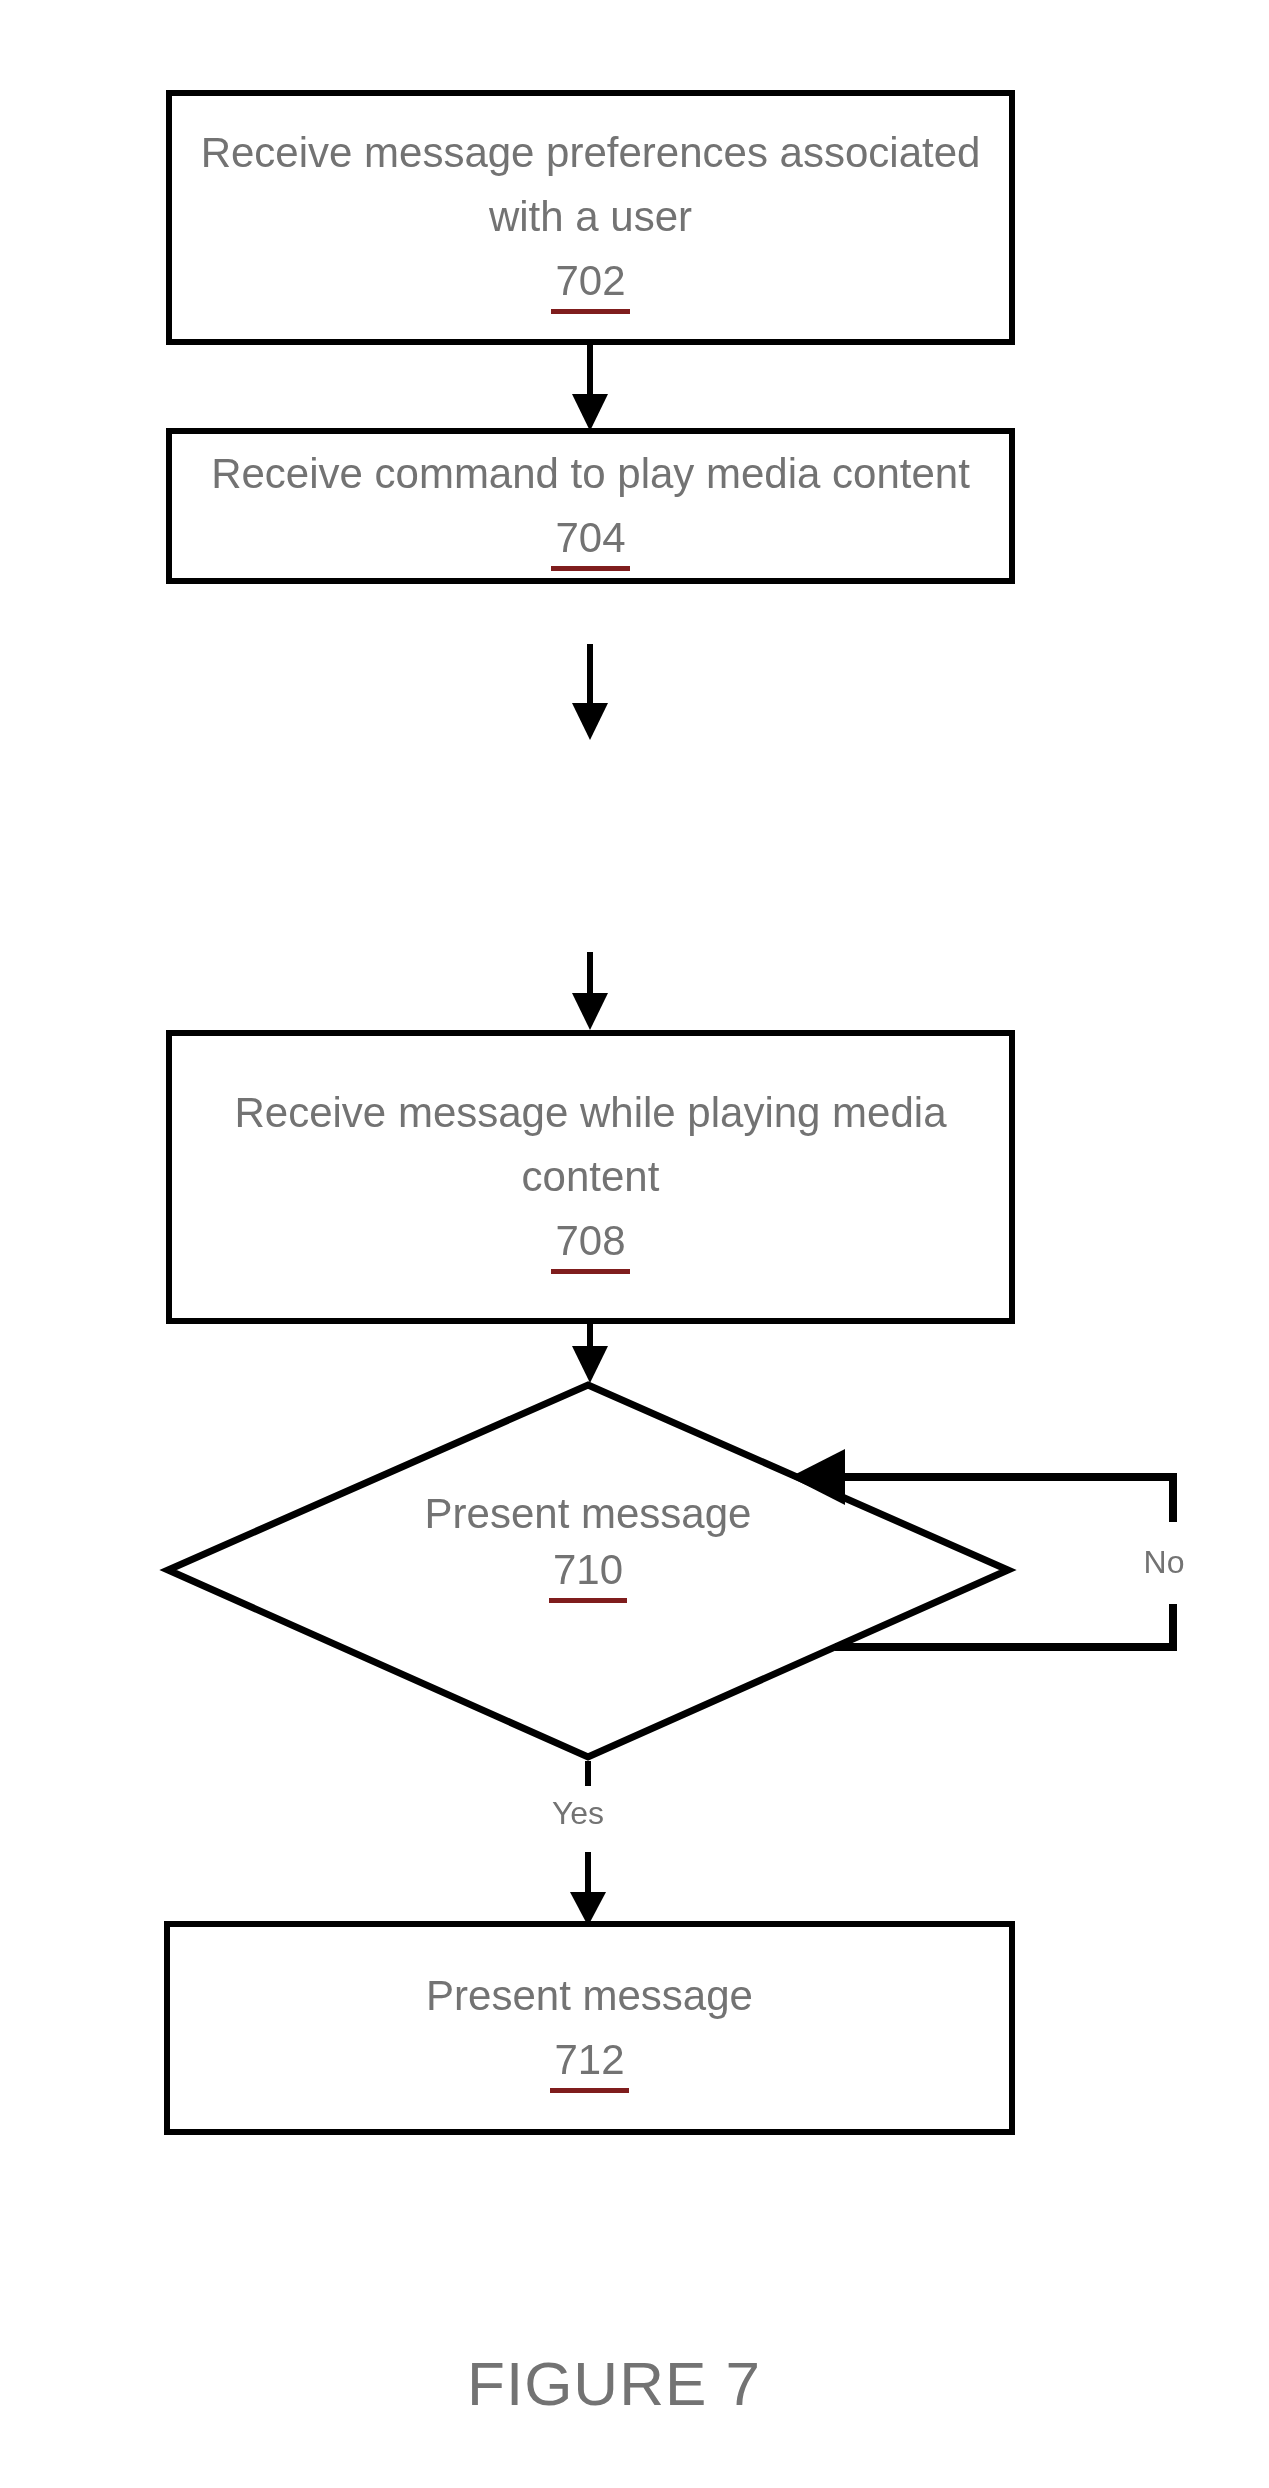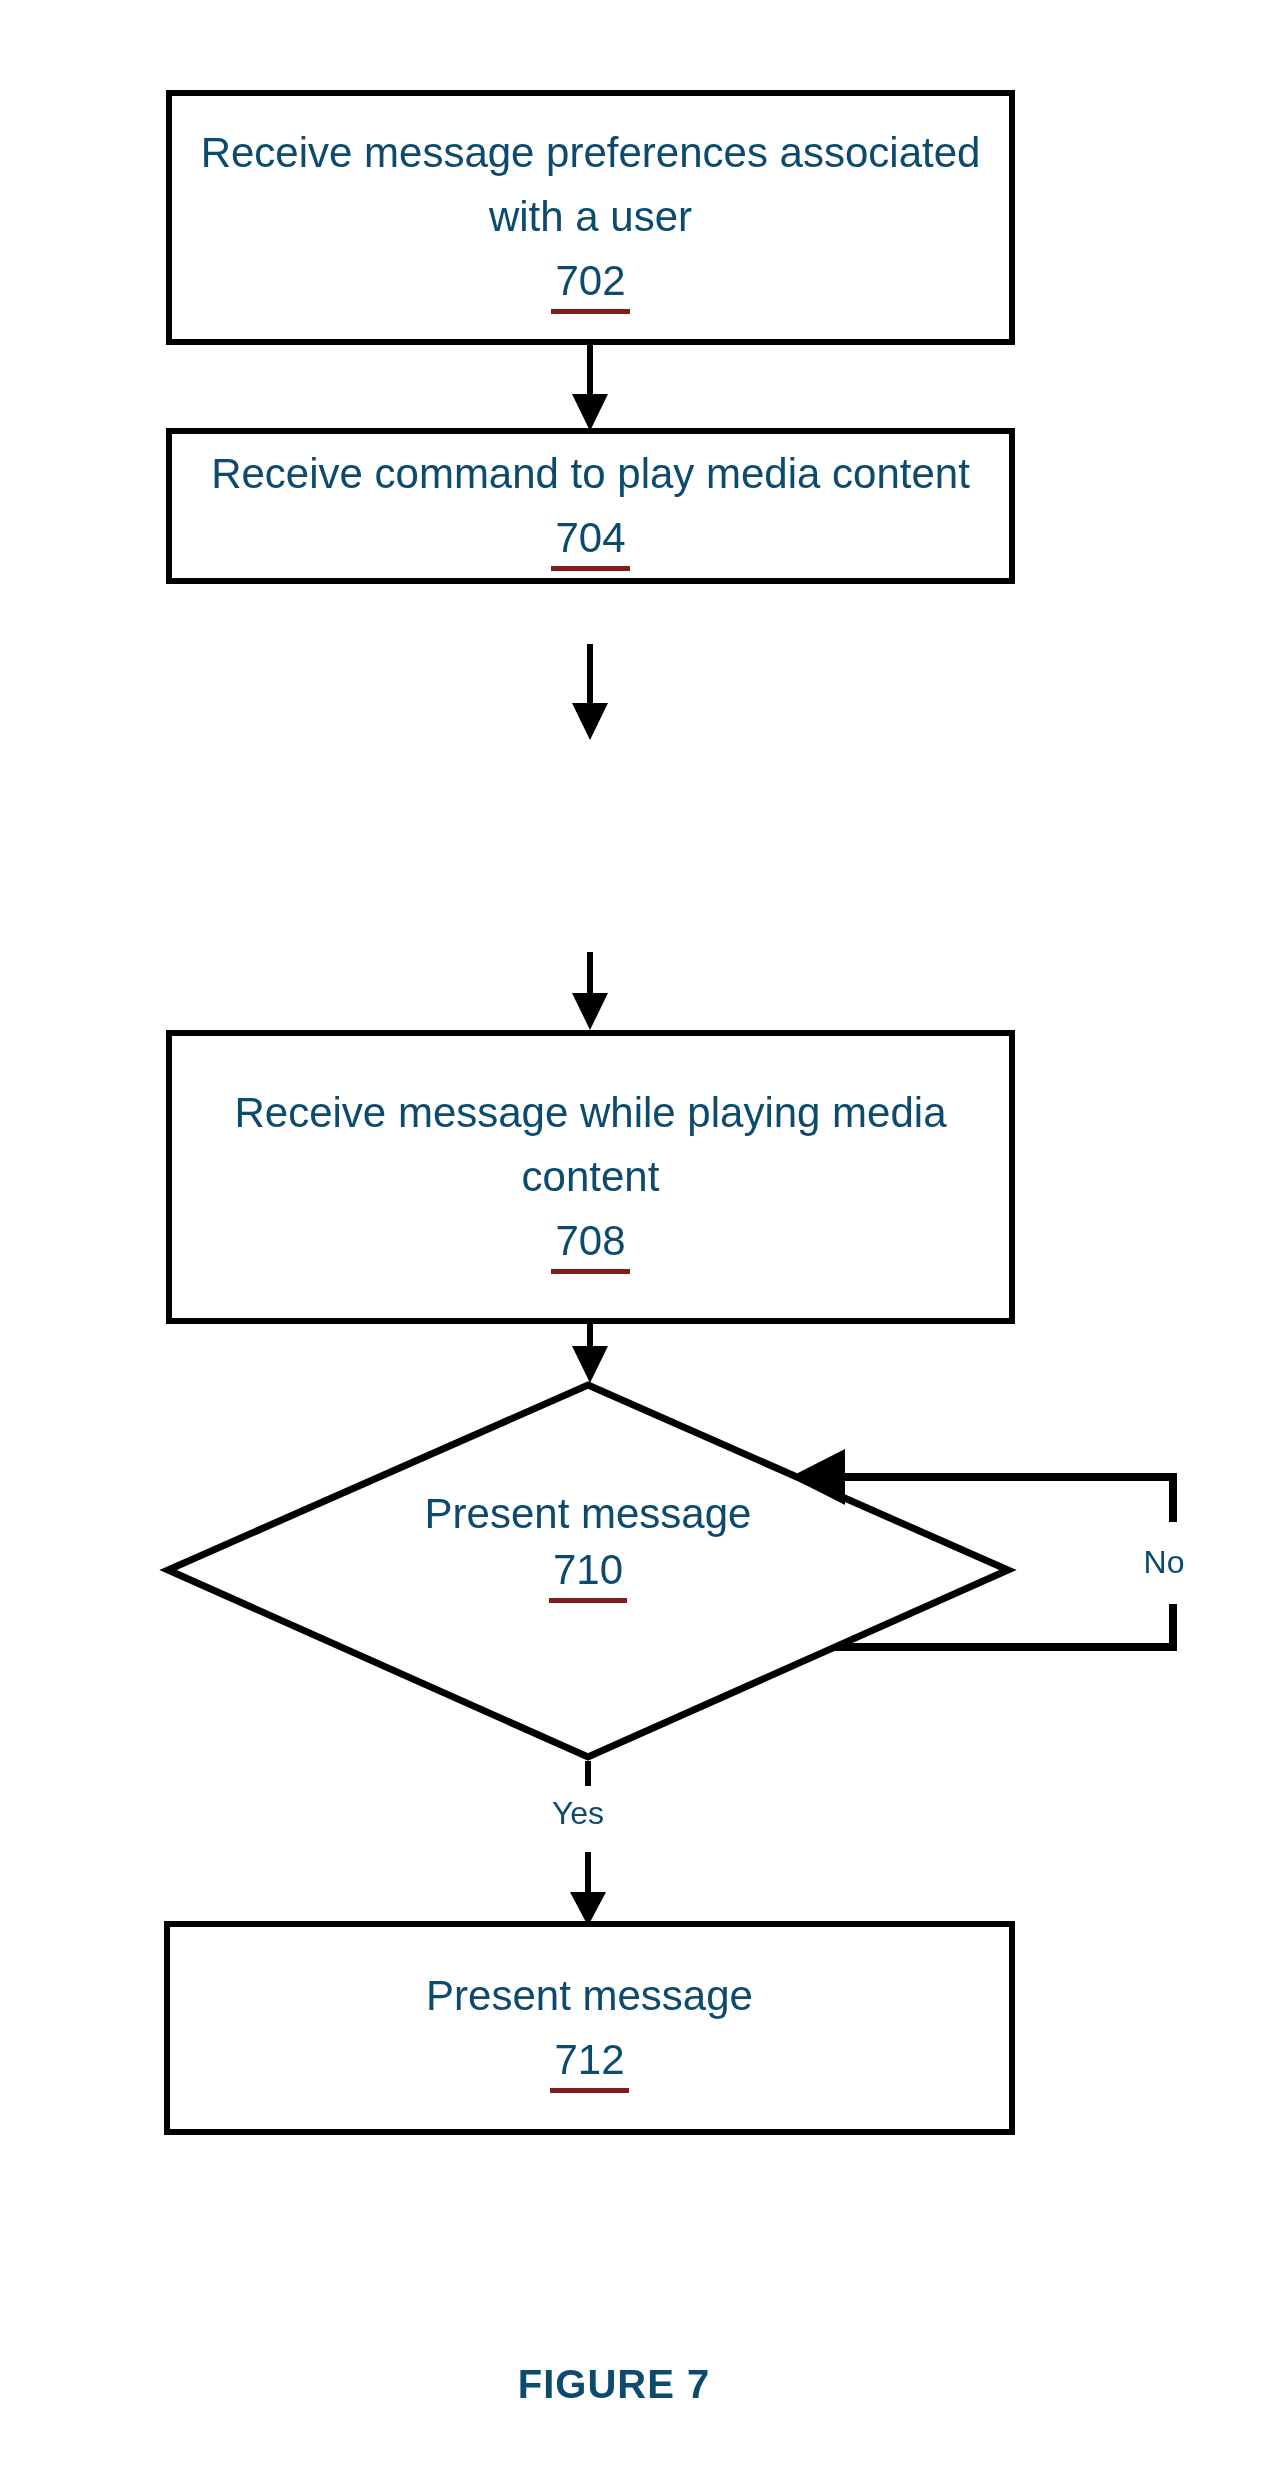--- a/index.html
+++ b/index.html
@@ -2,21 +2,21 @@
 <html><head>
 <meta charset="utf-8">
 <style>
   html, body { margin: 0; padding: 0; background: #ffffff; }
   #canvas {
     position: relative;
     width: 1269px;
     height: 2488px;
     background: #ffffff;
     font-family: "Liberation Sans", sans-serif;
-    color: #0c4a6e;
+    color: #737373;
     overflow: hidden;
   }
   #wires {
     position: absolute;
     left: 0; top: 0;
     width: 1269px; height: 2488px;
   }
   .node {
     position: absolute;
     box-sizing: border-box;
@@ -58,22 +58,22 @@
     background: transparent;
   }
   #yes-label { left: 508px; top: 1787px; }
   #no-label  { left: 1094px; top: 1536px; }
   #figure-caption {
     position: absolute;
     left: 364px;
     top: 2352px;
     width: 500px;
     text-align: center;
-    font-weight: bold;
-    font-size: 40px;
+    font-weight: normal;
+    font-size: 62px;
     line-height: 64px;
     letter-spacing: 1px;
   }
 </style>
 </head>
 <body>
 
 <div id="canvas">
 
   <svg id="wires" viewBox="0 0 1269 2488" xmlns="http://www.w3.org/2000/svg">

